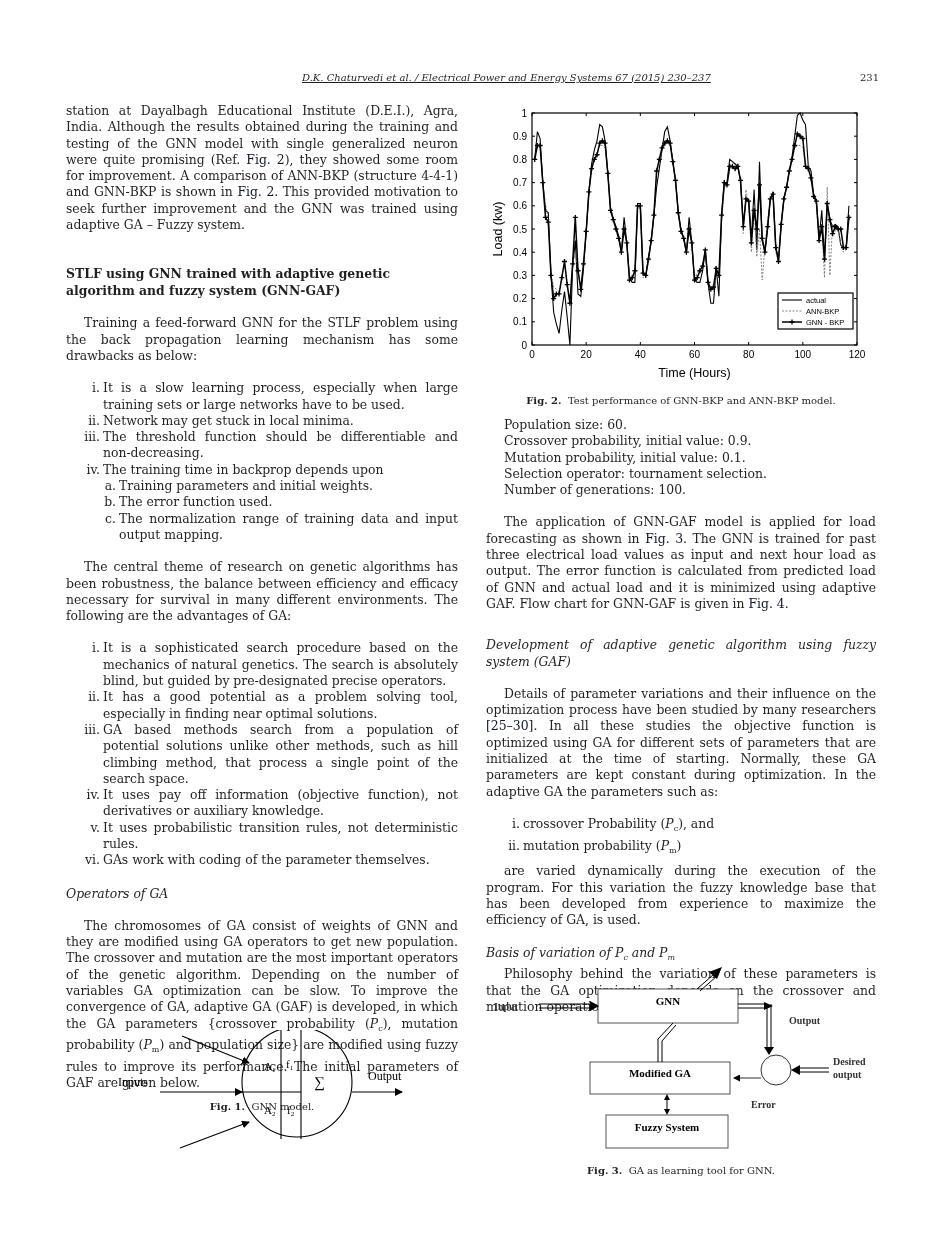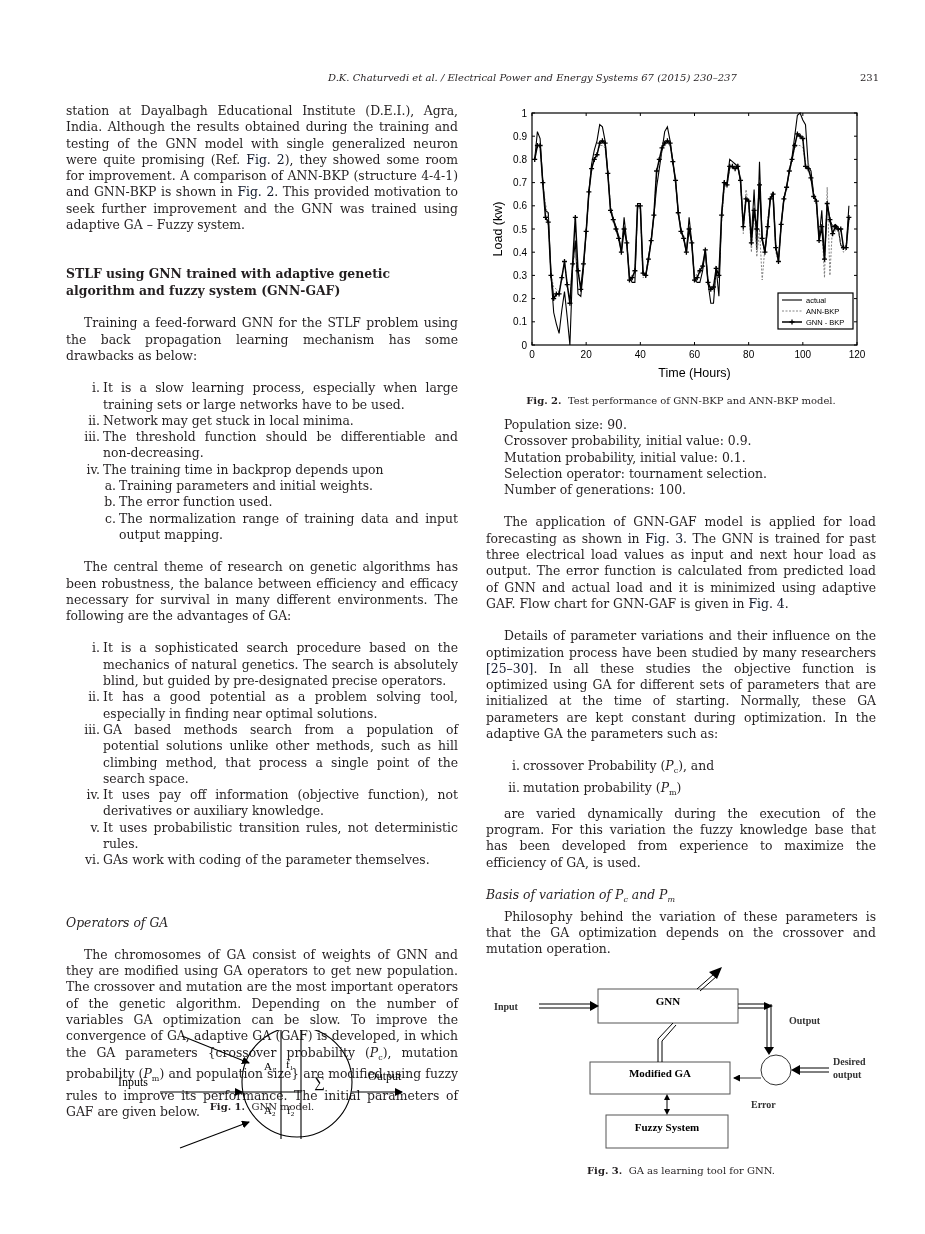--- a/index.html
+++ b/index.html
@@ -1,19 +1,19 @@
 <!DOCTYPE html>
 <html><head>
 <meta charset="utf-8">
 <style>
   html, body { margin: 0; padding: 0; background: #ffffff; }
   body { width: 925px; height: 1234px; position: relative; overflow: hidden;
          font-family: "DejaVu Serif", "Liberation Serif", serif; color: #231f20; }
   .hdr { position: absolute; top: 72px; left: 0; width: 925px; font-size: 10px; font-style: italic; }
-  .hdr .running { position: absolute; left: 328px; }
+  .hdr .running { position: absolute; left: 302px; text-decoration: underline; }
   .hdr .pno { position: absolute; left: 860px; font-style: normal; }
   .col { position: absolute; font-size: 12.4px; line-height: 16.3px; text-align: justify; }
   .colL { left: 66px; width: 392px; }
   .colR { left: 486px; width: 390px; }
   p { margin: 0; }
   .ind { text-indent: 18px; }
   .link { color: #0f172a; }
   h3 { font-size: 12.4px; font-weight: bold; margin: 0; line-height: 17px; text-align: left; }
   .ital-head { font-style: italic; }
   ol.rl { list-style: none; margin: 0; padding: 0; }
@@ -55,21 +55,21 @@
 
   <ol class="rl" style="margin-top:16px;">
     <li><span class="num">i.</span><span>It is a sophisticated search procedure based on the mechanics of natural genetics. The search is absolutely blind, but guided by pre-designated precise operators.</span></li>
     <li><span class="num">ii.</span><span>It has a good potential as a problem solving tool, especially in finding near optimal solutions.</span></li>
     <li><span class="num">iii.</span><span>GA based methods search from a population of potential solutions unlike other methods, such as hill climbing method, that process a single point of the search space.</span></li>
     <li><span class="num">iv.</span><span>It uses pay off information (objective function), not derivatives or auxiliary knowledge.</span></li>
     <li><span class="num">v.</span><span>It uses probabilistic transition rules, not deterministic rules.</span></li>
     <li><span class="num">vi.</span><span>GAs work with coding of the parameter themselves.</span></li>
   </ol>
 
-  <p class="ital-head" style="margin-top:46px;">Operators of GA</p>
+  <p class="ital-head" style="margin-top:17px;">Operators of GA</p>
 
   <p class="ind" style="margin-top:16px;"><span>The chromosomes of GA consist of weights of GNN and they are modified using GA operators to get new population. The crossover and mutation are the most important operators of the genetic algorithm. Depending on the number of variables GA optimization can be slow. To improve the convergence of GA, adaptive GA (GAF) is developed, in which the GA parameters {crossover probability (</span><i>P</i><sub style="font-size:8px;">c</sub><span>), mutation probability (</span><i>P</i><sub style="font-size:8px;">m</sub><span>) and population size} are modified using fuzzy rules to improve its performance. The initial parameters of GAF are given below.</span></p>
 </div>
 
 <svg class="serif-svg" style="position:absolute; left:100px; top:1030px;" width="330" height="130" viewBox="0 0 330 130">
   <defs>
     <marker id="ah1" markerWidth="8" markerHeight="8" refX="7" refY="4" orient="auto" markerUnits="userSpaceOnUse">
       <path d="M0,0 L8,4 L0,8 Z" fill="#000"></path>
     </marker>
   </defs>
@@ -282,29 +282,30 @@
       <text x="320" y="214" font-size="7.5" fill="#000">ANN-BKP</text>
       <line x1="296" y1="222" x2="316" y2="222" stroke="#000" stroke-width="1.5" fill="none"></line>
       <path d="M303.5,222 L308.5,222 M306,219.5 L306,224.5" stroke="#000" stroke-width="1.3"></path>
       <text x="320" y="225" font-size="7.5" fill="#000">GNN - BKP</text>
     </g>
 </svg>
 <div class="cap" style="left:486px; width:390px; top:395px;"><b>Fig. 2.</b>&nbsp;&nbsp;<span>Test performance of GNN-BKP and ANN-BKP model.</span></div>
 
 <div class="col colR" style="top:417px;">
   <div style="padding-left:18px;">
-    <p>Population size: 90.</p>
+    <p>Population size: 60.</p>
     <p>Crossover probability, initial value: 0.9.</p>
     <p>Mutation probability, initial value: 0.1.</p>
     <p>Selection operator: tournament selection.</p>
     <p>Number of generations: 100.</p>
   </div>
 
   <p class="ind" style="margin-top:16px;"><span>The application of GNN-GAF model is applied for load forecasting as shown in </span><a class="link">Fig. 3</a><span>. The GNN is trained for past three electrical load values as input and next hour load as output. The error function is calculated from predicted load of GNN and actual load and it is minimized using adaptive GAF. Flow chart for GNN-GAF is given in </span><a class="link">Fig. 4</a><span>.</span></p>
 
+  <p class="ital-head" style="margin-top:25px;">Development of adaptive genetic algorithm using fuzzy system (GAF)</p>
 
   <p class="ind" style="margin-top:16px;"><span>Details of parameter variations and their influence on the optimization process have been studied by many researchers </span><a class="link">[25–30]</a><span>. In all these studies the objective function is optimized using GA for different sets of parameters that are initialized at the time of starting. Normally, these GA parameters are kept constant during optimization. In the adaptive GA the parameters such as:</span></p>
 
   <ol class="rl" style="margin-top:16px;">
     <li><span class="num">i.</span><span>crossover Probability (</span><i>P</i><sub style="font-size:8px;">c</sub><span>), and</span></li>
     <li><span class="num">ii.</span><span>mutation probability (</span><i>P</i><sub style="font-size:8px;">m</sub><span>)</span></li>
   </ol>
 
   <p class="ind" style="margin-top:4px;">are varied dynamically during the execution of the program. For this variation the fuzzy knowledge base that has been developed from experience to maximize the efficiency of GA, is used.</p>
 

